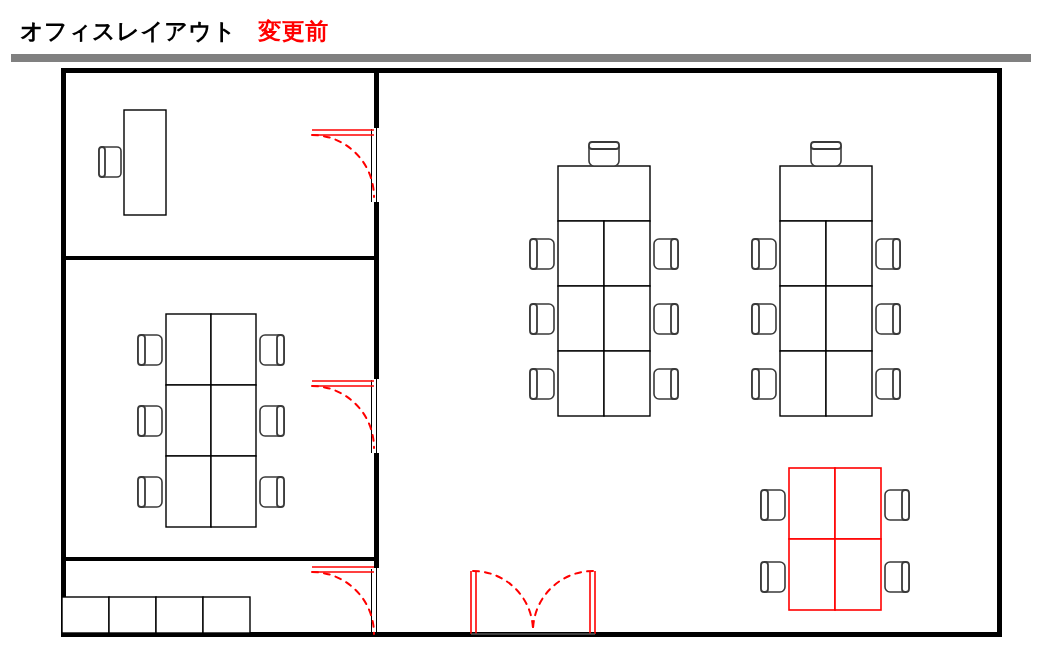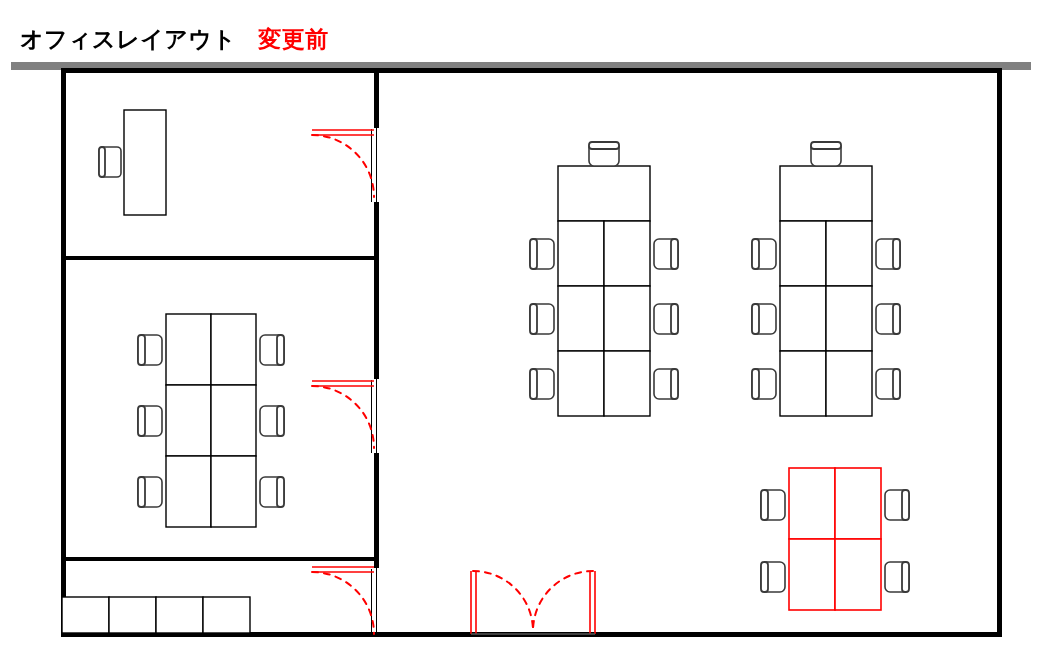--- a/index.html
+++ b/index.html
@@ -17,21 +17,21 @@
   #page {
     position: relative;
     width: 1042px;
     height: 662px;
     background: #ffffff;
   }
   
   #header {
     position: absolute;
     left: 0;
-    top: 16px;
+    top: 8px;
     width: 1042px;
     height: 56px;
   }
   #title-block {
     position: absolute;
     left: 20px;
     top: 8px;
     white-space: nowrap;
   }
   .title-main {

